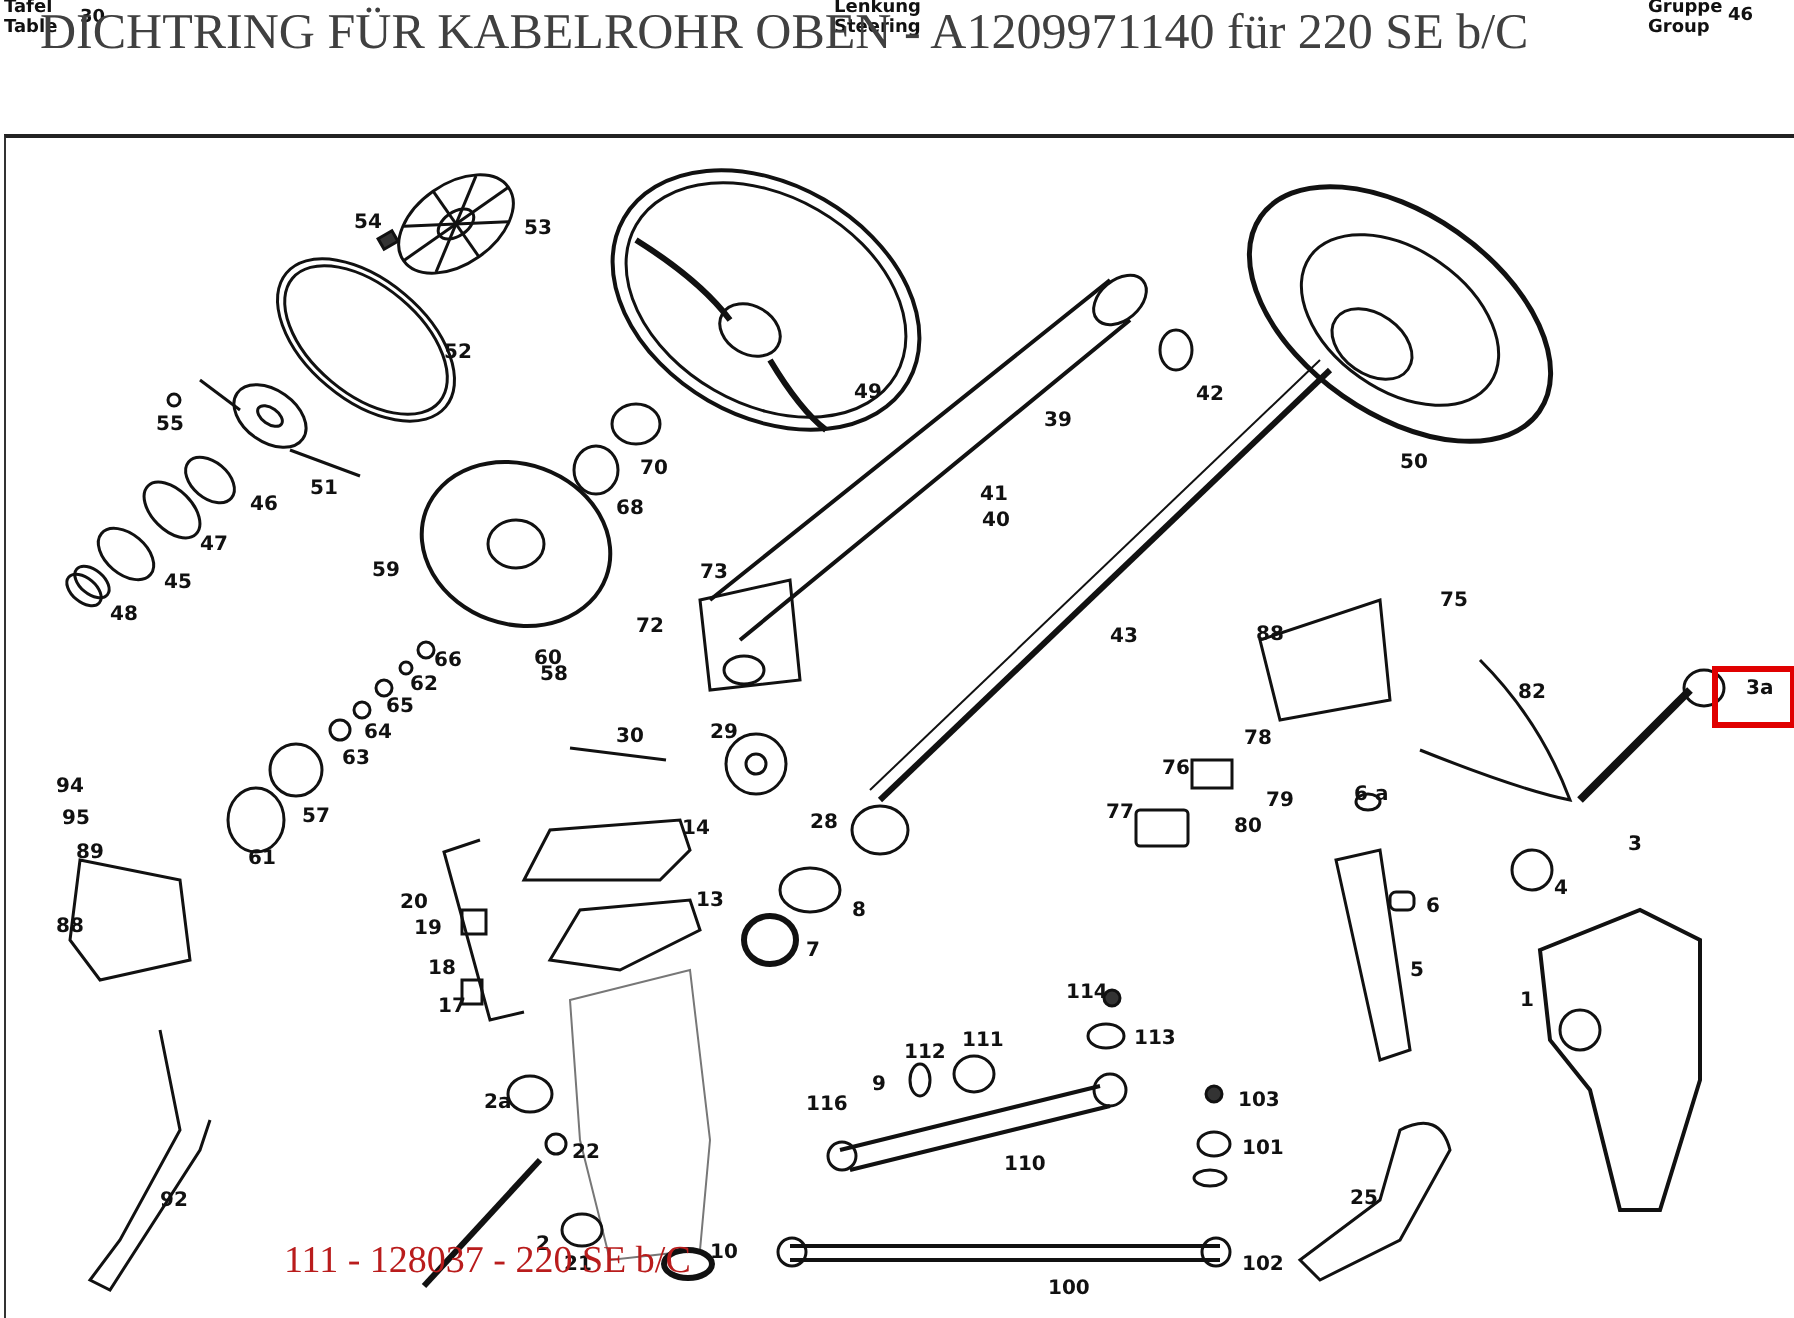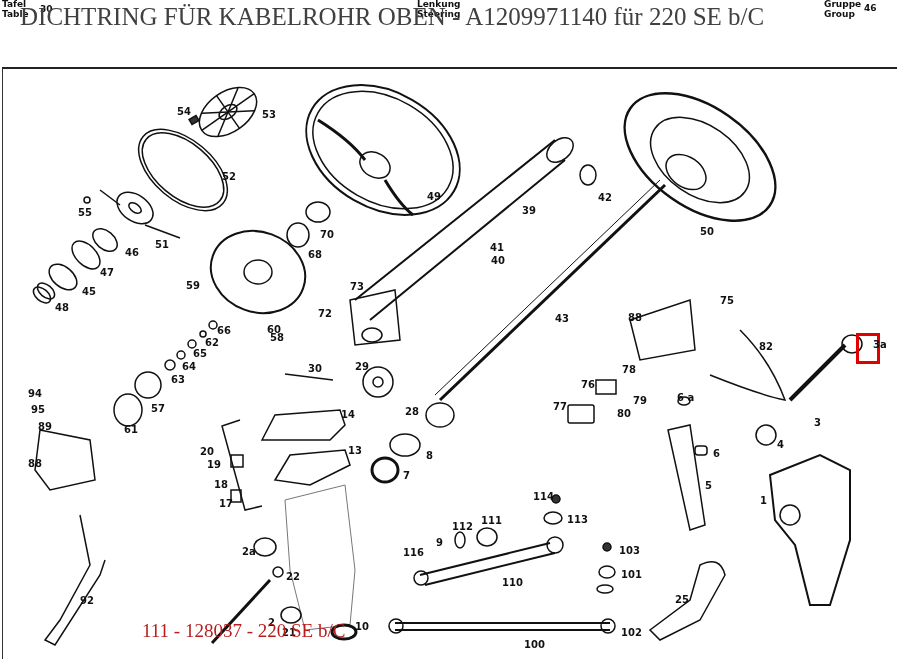--- a/index.html
+++ b/index.html
@@ -3,21 +3,21 @@
 <meta charset="utf-8">
 <style>
   html, body { margin:0; padding:0; background:#ffffff; }
   body { width:897px; height:659px; position:relative; overflow:hidden; font-family:"DejaVu Sans", sans-serif; color:#000; }
   .hdr-small { position:absolute; font-family:"DejaVu Sans", sans-serif; font-size:9px; line-height:9px; font-weight:bold; color:#111; }
   .title { position:absolute; left:20px; top:2px; font-family:"Liberation Serif", serif; font-size:25px; line-height:30px; white-space:nowrap; color:#404040; }
   .frame { position:absolute; left:2px; top:67px; width:895px; height:590px; border-top:2px solid #222; border-left:1px solid #333; border-bottom:2px solid #222; }
   .footer { position:absolute; left:142px; top:620px; font-family:"Liberation Serif", serif; font-size:19px; white-space:nowrap; color:#b91c1c; }
   .lbl { position:absolute; font-family:"DejaVu Sans", sans-serif; font-size:10px; font-weight:bold; color:#111; line-height:10px; }
   svg.art { position:absolute; left:0; top:0; }
-  .hilite { position:absolute; left:856px; top:333px; width:24px; height:31px; border:3px solid #e00000; box-sizing:border-box; }
+  .hilite { position:absolute; left:856px; top:333px; width:42px; height:31px; border:3px solid #e00000; box-sizing:border-box; }
 </style>
 </head>
 <body>
 
 <div class="hdr-small" style="left:2px;top:0px;">Tafel</div>
 <div class="hdr-small" style="left:2px;top:10px;">Table</div>
 <div class="hdr-small" style="left:40px;top:5px;">30</div>
 <div class="hdr-small" style="left:417px;top:0px;">Lenkung</div>
 <div class="hdr-small" style="left:417px;top:10px;">Steering</div>
 <div class="hdr-small" style="left:824px;top:0px;">Gruppe</div>

